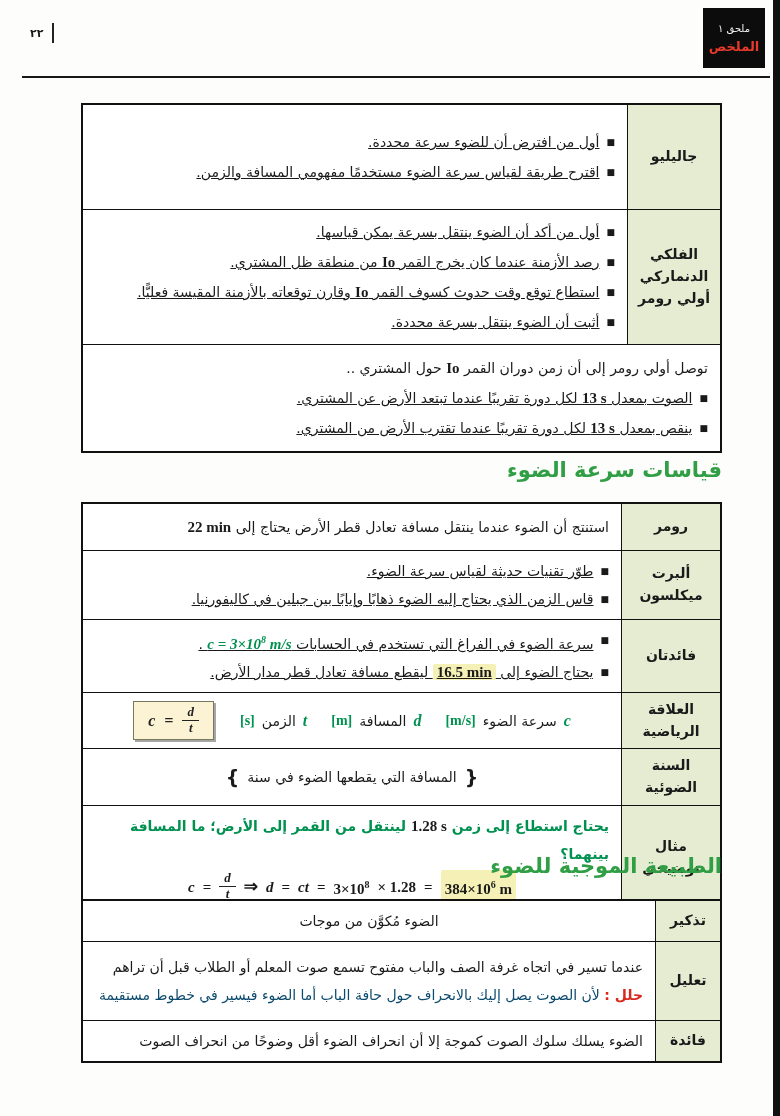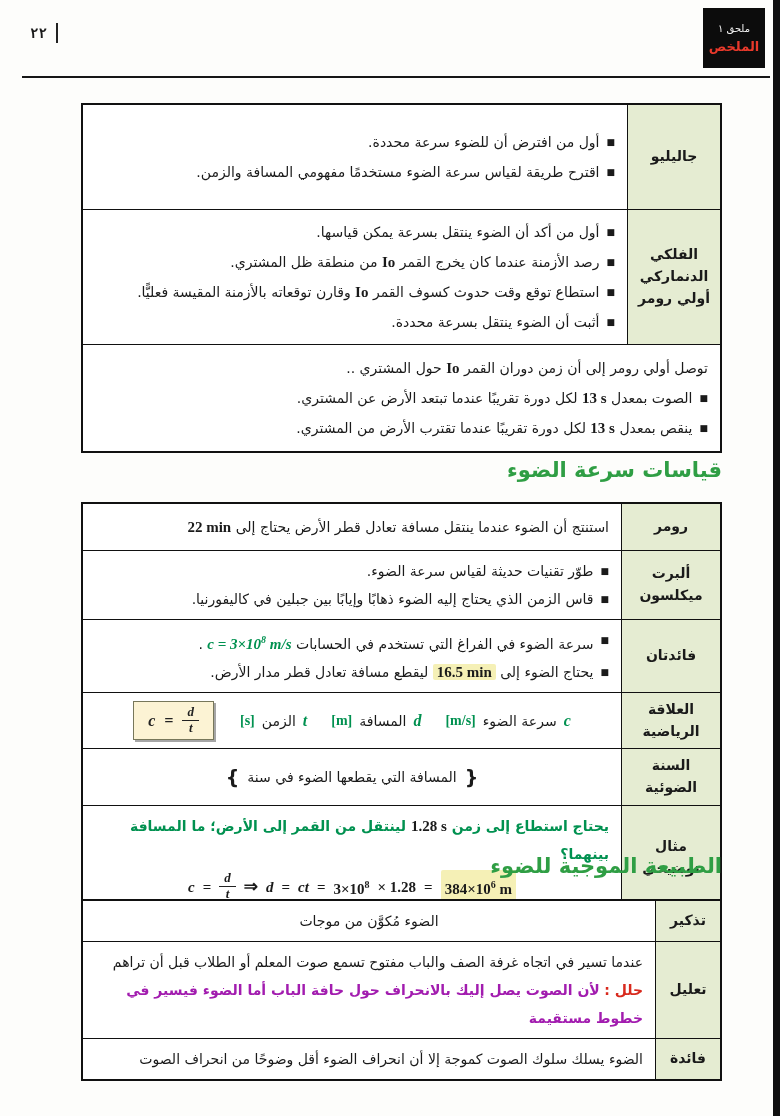--- a/index.html
+++ b/index.html
@@ -9,21 +9,21 @@
   }
   .page{position:absolute;inset:0;}
   .edge-strip{position:absolute;top:0;right:0;width:7px;height:100%;background:#101010;}
   .corner-tab{
     position:absolute;top:8px;right:15px;width:62px;height:60px;background:#0c0c0c;
     display:flex;flex-direction:column;align-items:center;justify-content:center;gap:5px;
   }
   .corner-tab .t1{font-size:10px;color:#f0f0f0;}
   .corner-tab .t2{font-size:13px;font-weight:bold;color:#e8392b;}
   .page-number-wrap{position:absolute;top:22px;left:30px;display:flex;align-items:center;gap:9px;height:22px;}
-  .page-number{font-size:14px;font-weight:bold;font-family:Liberation Mono, monospace;}
+  .page-number{font-size:11px;font-weight:bold;}
   .page-number-rule{width:2px;height:20px;background:#222;}
   .header-rule{position:absolute;top:76px;left:22px;right:10px;height:2px;background:#161616;}
 
   .tbl{position:absolute;right:58px;width:637px;border:2px solid #111;background:#fff;direction:rtl;}
   .tbl-row{display:flex;border-top:1.5px solid #111;}
   .tbl-row:first-child{border-top:none;}
   .hcell{
     flex:0 0 86px;background:#e5ecd2;border-left:1.5px solid #111;
     display:flex;align-items:center;justify-content:center;text-align:center;
     font-weight:bold;font-size:14px;line-height:1.55;padding:6px 3px;
@@ -31,21 +31,21 @@
   .t2 .hcell{flex-basis:92px;}
   .t3 .hcell{flex-basis:58px;}
   .ccell{
     flex:1;padding:6px 12px;font-size:14px;line-height:30px;
     display:flex;flex-direction:column;justify-content:center;
   }
   .t2 .ccell{line-height:28px;}
   .t3 .ccell{line-height:28px;}
   .bullet{display:flex;align-items:flex-start;}
   .bullet::before{content:"■";font-size:9px;line-height:inherit;margin-left:7px;flex:0 0 auto;}
-  .btext{flex:1;}
+  .btext{flex:1;text-decoration:underline;}
   .line{display:block;}
   .centered{text-align:center;}
 
   .lat{direction:ltr;unicode-bidi:isolate;font-family:"Liberation Serif",serif;font-weight:bold;font-size:15px;margin-top:20px;}
   .hl{background:#f5f0b6;padding:0 4px;border-radius:2px;}
   .green-math{color:#009150;font-family:"Liberation Serif",serif;font-style:italic;font-weight:bold;direction:ltr;unicode-bidi:isolate;font-size:15px;}
   .green-text{color:#009150;font-weight:bold;}
   sup{font-size:10px;}
 
   .section-heading{
@@ -72,21 +72,21 @@
 
   .solution-line{
     direction:ltr;display:flex;align-items:center;justify-content:center;gap:8px;
     font-family:"Liberation Serif",serif;font-size:15px;line-height:30px;margin-top:2px;
   }
   .it{font-style:italic;font-weight:bold;}
   .rm{font-weight:bold;}
   .arrow{font-size:17px;font-weight:bold;}
 
   .red-label{color:#d8291d;font-weight:bold;}
-  .blue-text{color:#a21caf;font-weight:bold;}
+  .blue-text{color:#0c4a6e;font-weight:normal;}
 </style>
 </head>
 <body>
 
 <div class="page">
 
   <div class="edge-strip"></div>
 
   <div class="corner-tab">
     <span class="t1">ملحق ١</span>

